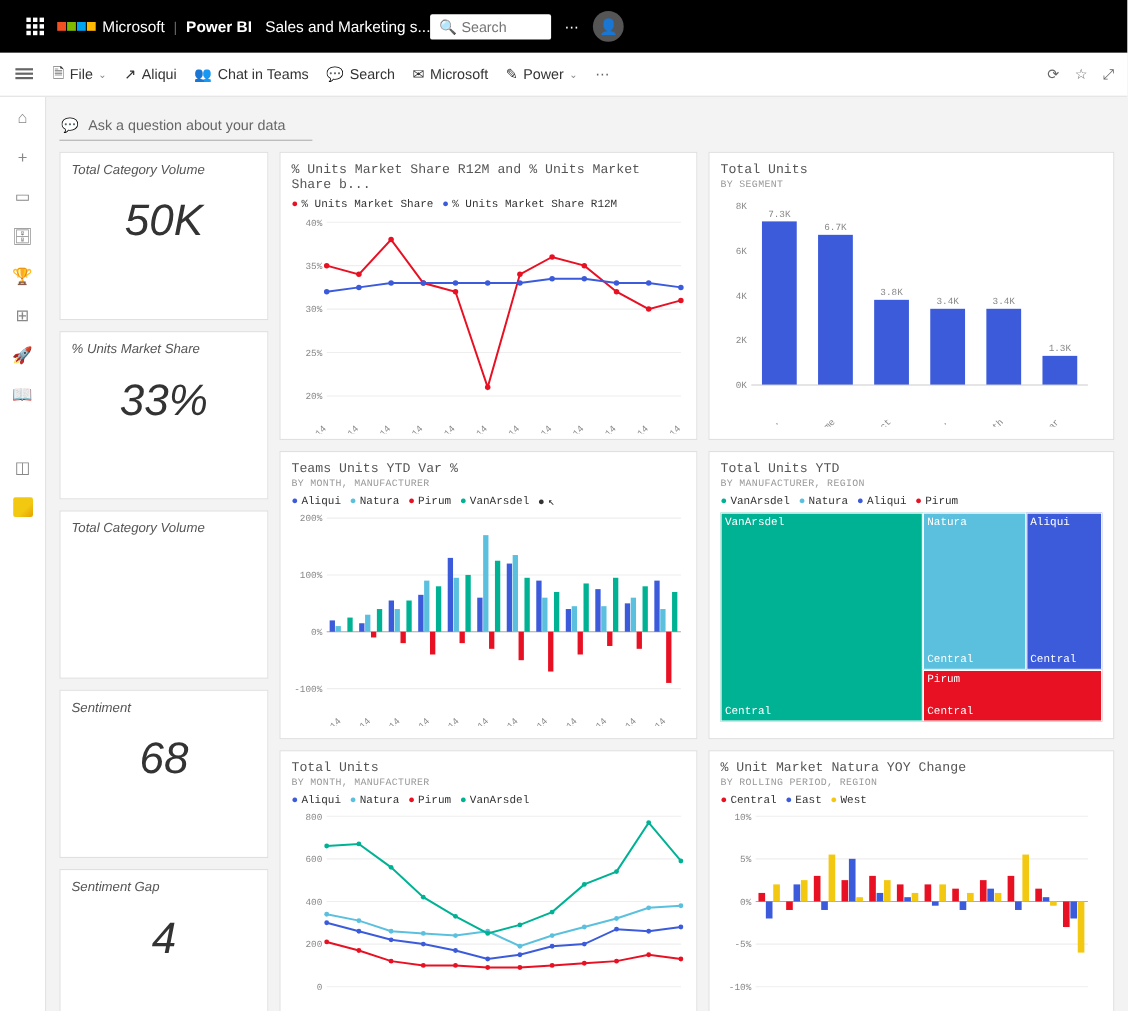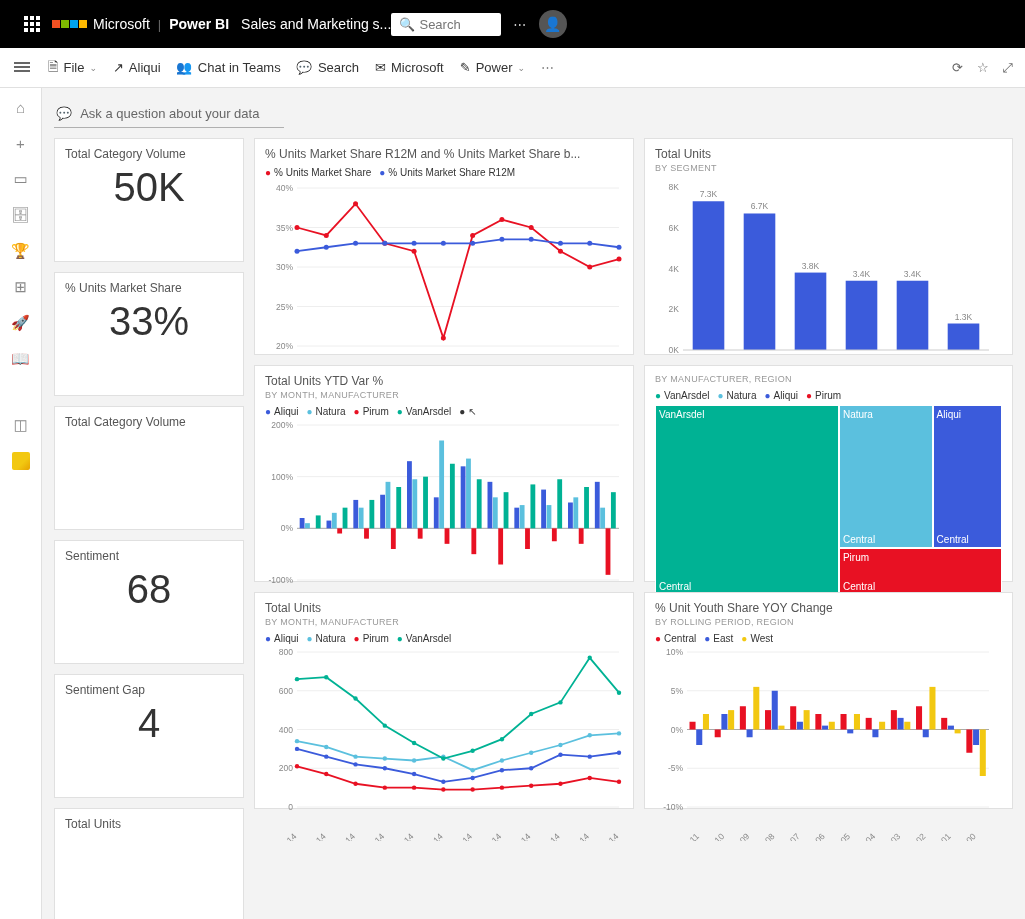--- a/index.html
+++ b/index.html
@@ -30,23 +30,23 @@
 .leftnav .nav-icon { color: #888; font-size: 15px; cursor: pointer; width: 18px; height: 18px; display: flex; align-items: center; justify-content: center; }
 .leftnav .yellow-icon { width: 18px; height: 18px; background: linear-gradient(135deg,#f2c811 60%,#e6a200); border-radius: 2px; }
 
 .canvas { flex: 1; padding: 12px; }
 .qa-bar { display: inline-flex; align-items: center; gap: 8px; padding: 6px 2px; border-bottom: 1px solid #b0b0b0; color: #666; margin-bottom: 10px; cursor: text; width: 230px; }
 
 .grid { display: grid; grid-template-columns: 190px 380px 1fr; gap: 10px; }
 .tile { background: #fff; border: 1px solid #e0e0e0; padding: 8px 10px; position: relative; }
 .tile-title { font-size: 12px; color: #555; margin-bottom: 2px; }
 .tile-sub { font-size: 9px; color: #999; text-transform: uppercase; letter-spacing: 0.3px; }
-.kpi { font-size: 40px; font-weight: 300; text-align: center; margin-top: 4px; color: #333; }
-.kpi-tile { height: 124px; }
-.chart-tile { height: 217px; }
+.kpi { font-size: 40px; font-weight: 300; text-align: center; margin-top: 18px; color: #333; }
+.kpi-tile { height: 153px; font-style: italic; }
+.chart-tile { height: 262px; font-family: Liberation Mono, monospace; }
 .legend { font-size: 10px; display: flex; flex-wrap: wrap; gap: 8px; margin: 6px 0 2px; }
 .legend span::before { content: "●"; margin-right: 3px; }
 .dot-red::before { color: #e81123; } .dot-blue::before { color: #3b5bdb; } .dot-teal::before { color: #00b294; } .dot-sky::before { color: #5bc0de; } .dot-yellow::before { color: #f2c811; }
 svg text { font-size: 9px; fill: #888; }
 .axis-tick { font-size: 8.5px; fill: #888; }
 </style>
 </head>
 <body>
 
 <div class="topbar">
@@ -199,21 +199,21 @@
               <text x="178.36363636363635" y="196" text-anchor="end" class="axis-tick" transform="rotate(-45 178.36363636363635 196)">Jun-14</text>
               <text x="207.63636363636363" y="196" text-anchor="end" class="axis-tick" transform="rotate(-45 207.63636363636363 196)">Jul-14</text>
               <text x="236.9090909090909" y="196" text-anchor="end" class="axis-tick" transform="rotate(-45 236.9090909090909 196)">Aug-14</text>
               <text x="266.1818181818182" y="196" text-anchor="end" class="axis-tick" transform="rotate(-45 266.1818181818182 196)">Sep-14</text>
               <text x="295.4545454545455" y="196" text-anchor="end" class="axis-tick" transform="rotate(-45 295.4545454545455 196)">Oct-14</text>
               <text x="324.7272727272727" y="196" text-anchor="end" class="axis-tick" transform="rotate(-45 324.7272727272727 196)">Nov-14</text>
               <text x="354" y="196" text-anchor="end" class="axis-tick" transform="rotate(-45 354 196)">Dec-14</text>
             </svg>
         </div>
         <div class="tile chart-tile">
-          <div class="tile-title">Total Units YTD Var %</div>
+          <div class="tile-title">Teams Units YTD Var %</div>
           <div class="tile-sub">BY MONTH, MANUFACTURER</div>
           <div class="legend">
             <span class="dot-blue">Aliqui</span>
             <span class="dot-sky">Natura</span>
             <span class="dot-red">Pirum</span>
             <span class="dot-teal">VanArsdel</span>
             <span style="position:relative;">↖</span>
           </div>
           <svg id="svg-ytd-var" width="360" height="195">
               <line x1="32" x2="354" y1="161" y2="161" stroke="#eee"></line>
@@ -400,20 +400,21 @@
               <line x1="28" x2="334" y1="177" y2="177" stroke="#ccc"></line>
               <text x="53.5" y="211" text-anchor="end" class="axis-tick" transform="rotate(-45 53.5 211)">Produ...</text>
               <text x="104.5" y="211" text-anchor="end" class="axis-tick" transform="rotate(-45 104.5 211)">Extreme</text>
               <text x="155.5" y="211" text-anchor="end" class="axis-tick" transform="rotate(-45 155.5 211)">Select</text>
               <text x="206.5" y="211" text-anchor="end" class="axis-tick" transform="rotate(-45 206.5 211)">All Sea...</text>
               <text x="257.5" y="211" text-anchor="end" class="axis-tick" transform="rotate(-45 257.5 211)">Youth</text>
               <text x="308.5" y="211" text-anchor="end" class="axis-tick" transform="rotate(-45 308.5 211)">Regular</text>
             </svg>
         </div>
         <div class="tile chart-tile">
+          <div class="tile-title">Total Units YTD</div>
           <div class="tile-sub">BY MANUFACTURER, REGION</div>
           <div class="legend">
             <span class="dot-teal">VanArsdel</span>
             <span class="dot-sky">Natura</span>
             <span class="dot-blue">Aliqui</span>
             <span class="dot-red">Pirum</span>
           </div>
           <div id="treemap" style="position:relative; width:100%; height:190px; margin-top:4px;">
               <div style="position: absolute; left: 0%; top: 0%; width: 53%; height: 100%; background: rgb(0, 178, 148); color: rgb(255, 255, 255); font-size: 10px; padding: 3px; border: 1px solid rgb(255, 255, 255);">
                 <div>VanArsdel</div>
@@ -427,21 +428,21 @@
                 <div>Aliqui</div>
                 <div style="position:absolute;bottom:2px;left:3px;">Central</div>
               </div>
               <div style="position: absolute; left: 53%; top: 75%; width: 47%; height: 25%; background: rgb(232, 17, 35); color: rgb(255, 255, 255); font-size: 10px; padding: 3px; border: 1px solid rgb(255, 255, 255);">
                 <div>Pirum</div>
                 <div style="position:absolute;bottom:2px;left:3px;">Central</div>
               </div>
             </div>
         </div>
         <div class="tile chart-tile">
-          <div class="tile-title">% Unit Youth Share YOY Change</div>
+          <div class="tile-title">% Unit Market Natura YOY Change</div>
           <div class="tile-sub">BY ROLLING PERIOD, REGION</div>
           <div class="legend">
             <span class="dot-red">Central</span>
             <span class="dot-blue">East</span>
             <span class="dot-yellow">West</span>
           </div>
           <svg id="svg-yoy" width="340" height="195">
               <line x1="32" x2="334" y1="161" y2="161" stroke="#eee"></line>
               <text x="28" y="164" text-anchor="end" class="axis-tick">-10%</text>
               <line x1="32" x2="334" y1="122.25" y2="122.25" stroke="#eee"></line>

